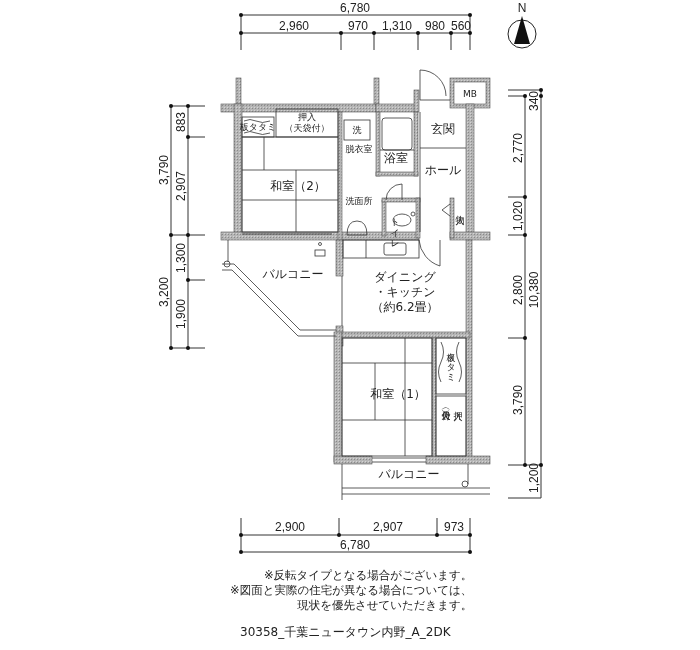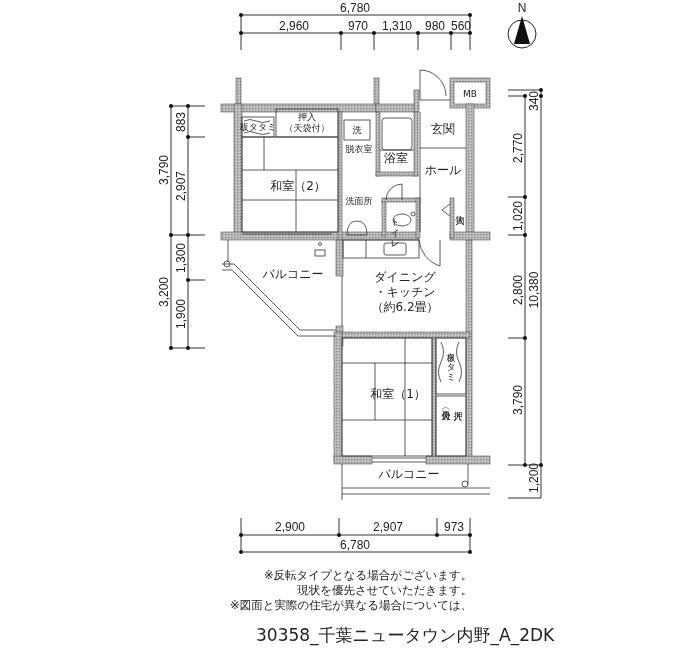--- a/index.html
+++ b/index.html
@@ -5,21 +5,21 @@
     html, body { margin: 0; padding: 0; background: #ffffff; }
     body { width: 700px; height: 650px; position: relative; overflow: hidden;
            font-family: "DejaVu Sans", "Liberation Sans", sans-serif; color: #222; }
     #plan { position: absolute; left: 0; top: 0; }
     .dim-text { font-size: 12px; fill: #222; font-family: "Liberation Sans", "DejaVu Sans", sans-serif; }
     .room-text { font-size: 12px; fill: #222; font-family: "DejaVu Sans", sans-serif; }
     .small-text { font-size: 9px; fill: #222; font-family: "DejaVu Sans", sans-serif; }
     .notes { position: absolute; left: 230px; top: 568px; font-size: 11.5px; line-height: 15px;
              font-family: "DejaVu Sans", sans-serif; color: #222; }
     .notes div { white-space: nowrap; text-align: right; }
-    .caption { position: absolute; left: 256px; top: 624px; font-size: 17px;
+    .caption { position: absolute; left: 240px; top: 624px; font-size: 12px;
                font-family: "DejaVu Sans", sans-serif; color: #222; white-space: nowrap; }
   </style>
 </head>
 <body>
 
 <svg id="plan" width="700" height="560" viewBox="0 0 700 560">
   <defs>
     <pattern id="wallpat" width="3" height="3" patternUnits="userSpaceOnUse">
       <rect width="3" height="3" fill="#b5b5b5"></rect>
       <rect width="1" height="1" fill="#8a8a8a"></rect>
@@ -277,16 +277,16 @@
   <text class="small-text" x="307" y="120" text-anchor="middle">押入</text>
   <text class="small-text" x="307" y="131" text-anchor="middle">（天袋付）</text>
   <text class="small-text" x="258" y="130" text-anchor="middle" font-size="7">板タタミ</text>
   <text class="small-text" x="451" y="346" writing-mode="tb">板タタミ</text>
   <text class="small-text" x="458" y="404" writing-mode="tb">押入</text>
   <text class="small-text" x="446" y="404" writing-mode="tb">（天袋付）</text>
 </svg>
 
 <div class="notes">
   <div>※反転タイプとなる場合がございます。</div>
+  <div>※図面と実際の住宅が異なる場合については、</div>
   <div>　現状を優先させていただきます。</div>
-  <div>※図面と実際の住宅が異なる場合については、</div>
 </div>
 <div class="caption">30358_千葉ニュータウン内野_A_2DK</div>
 
 </body></html>

